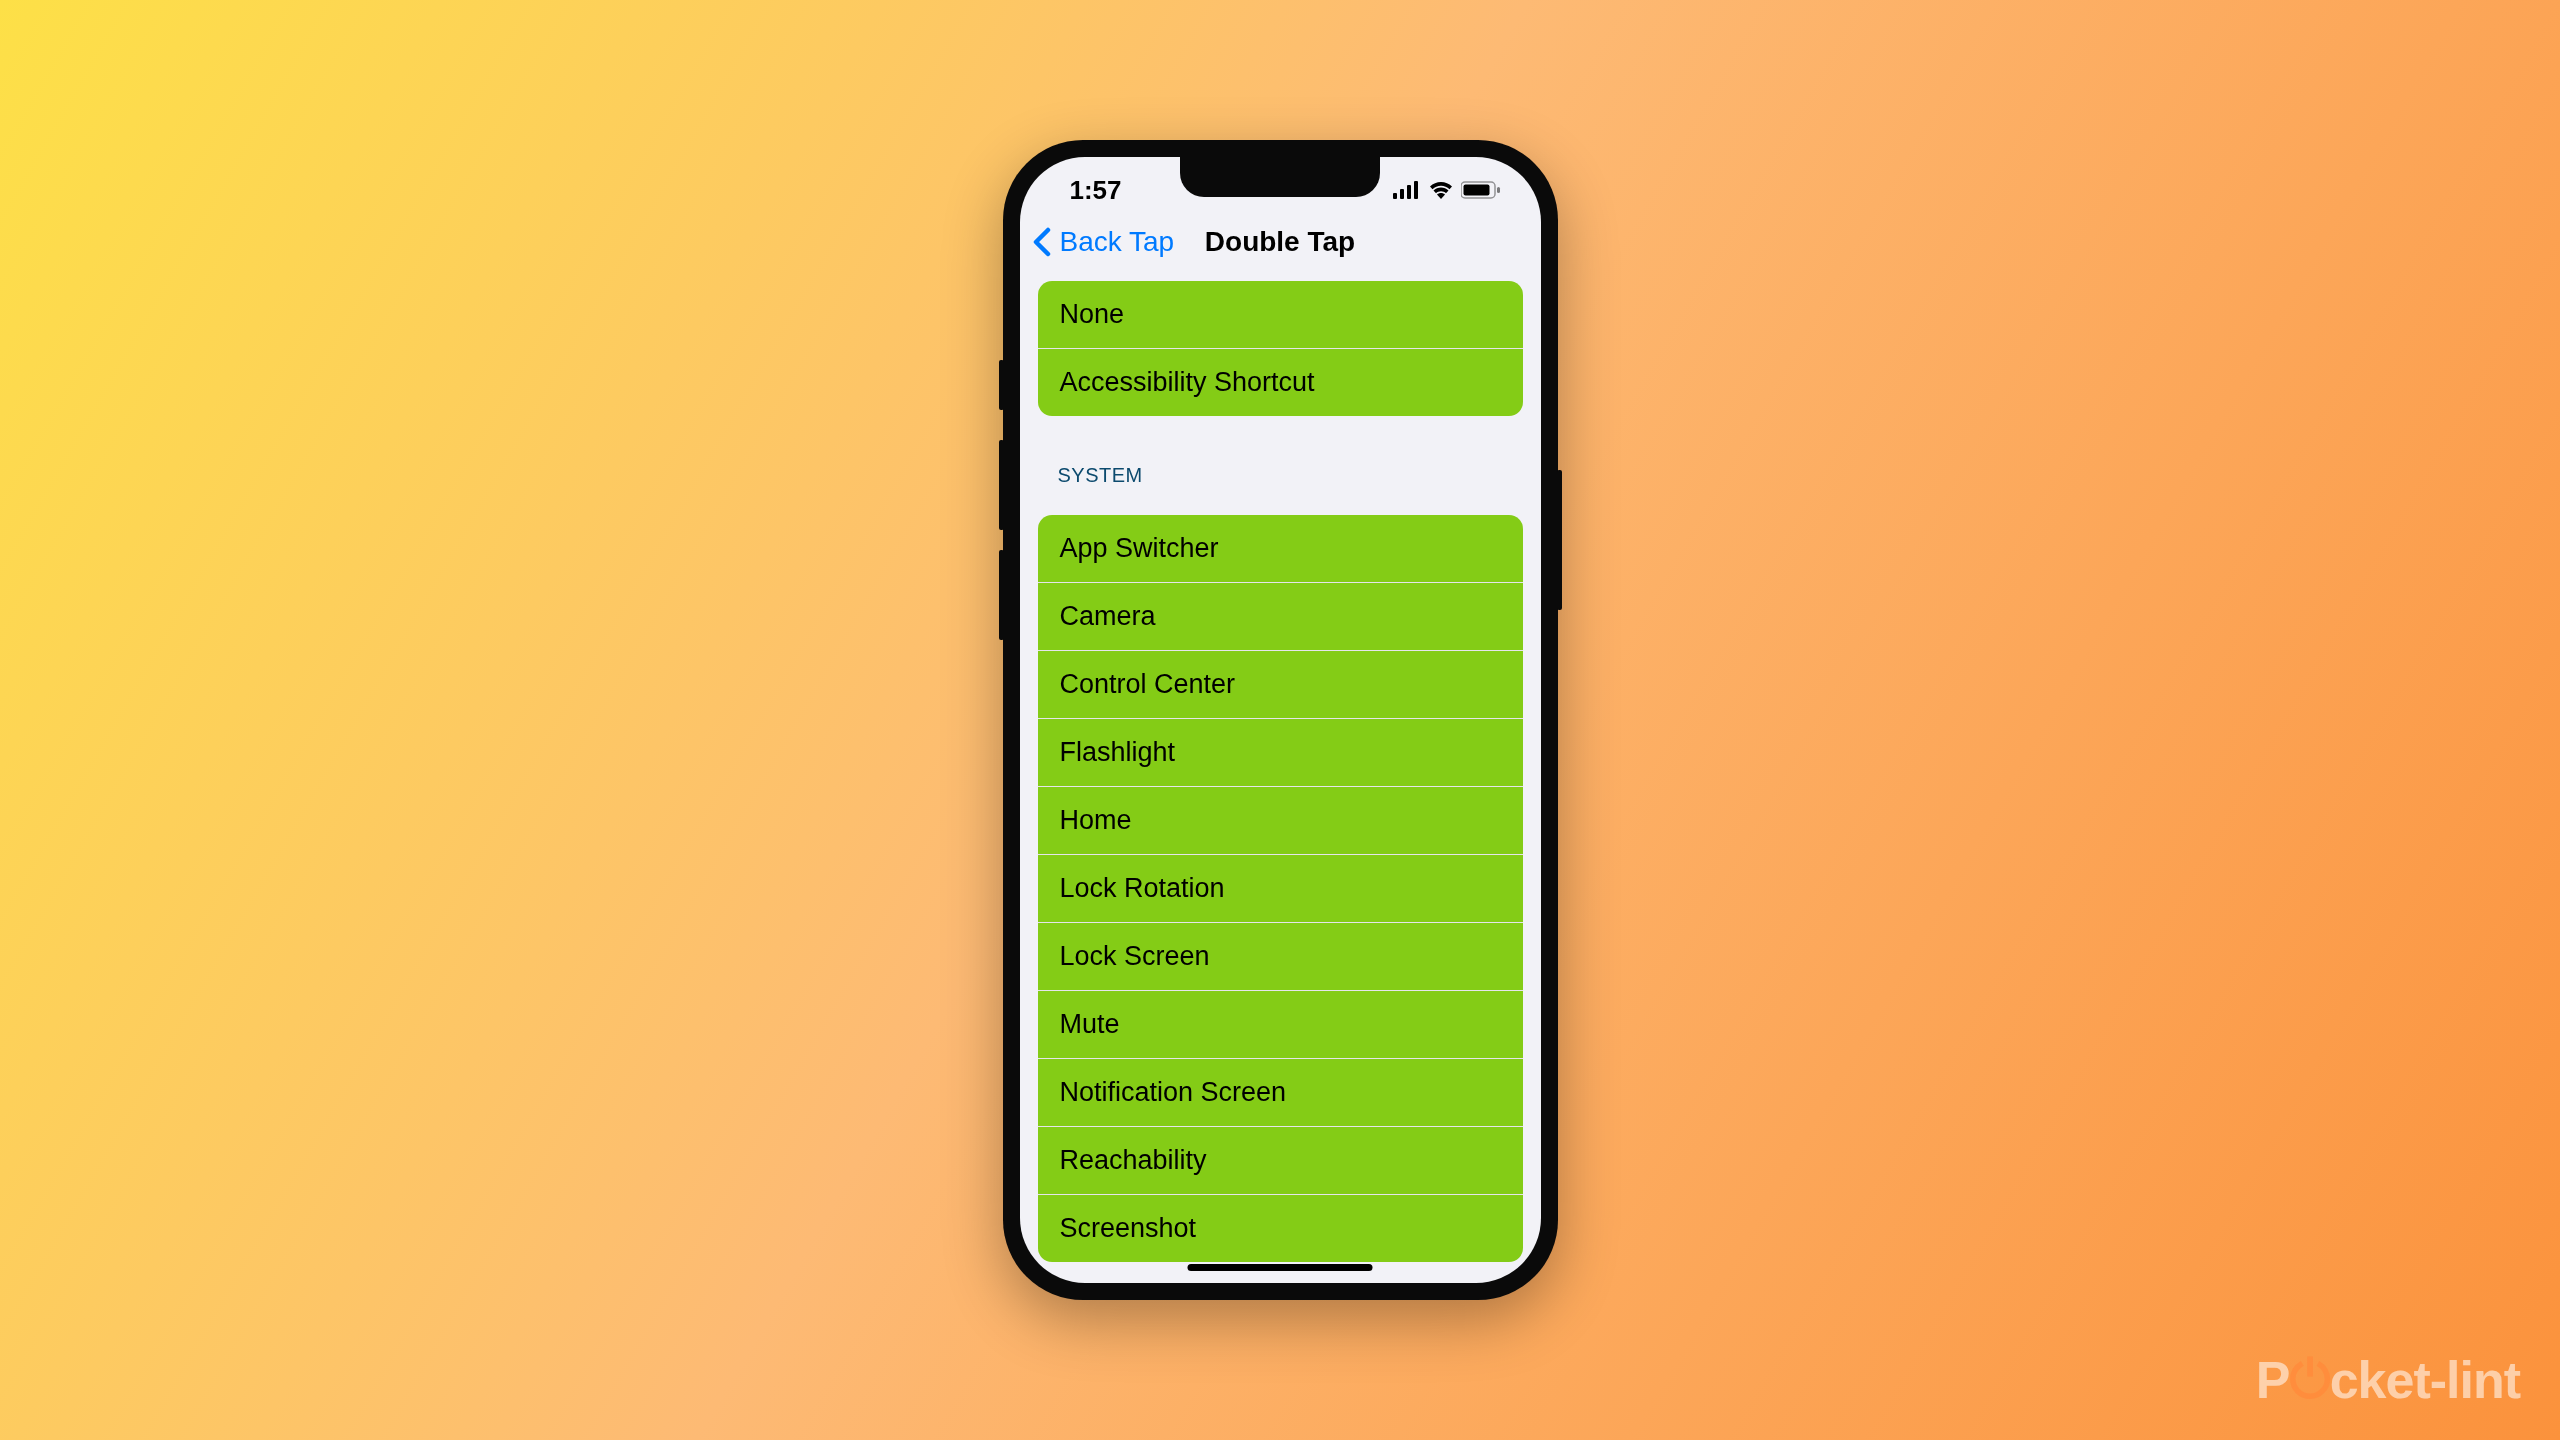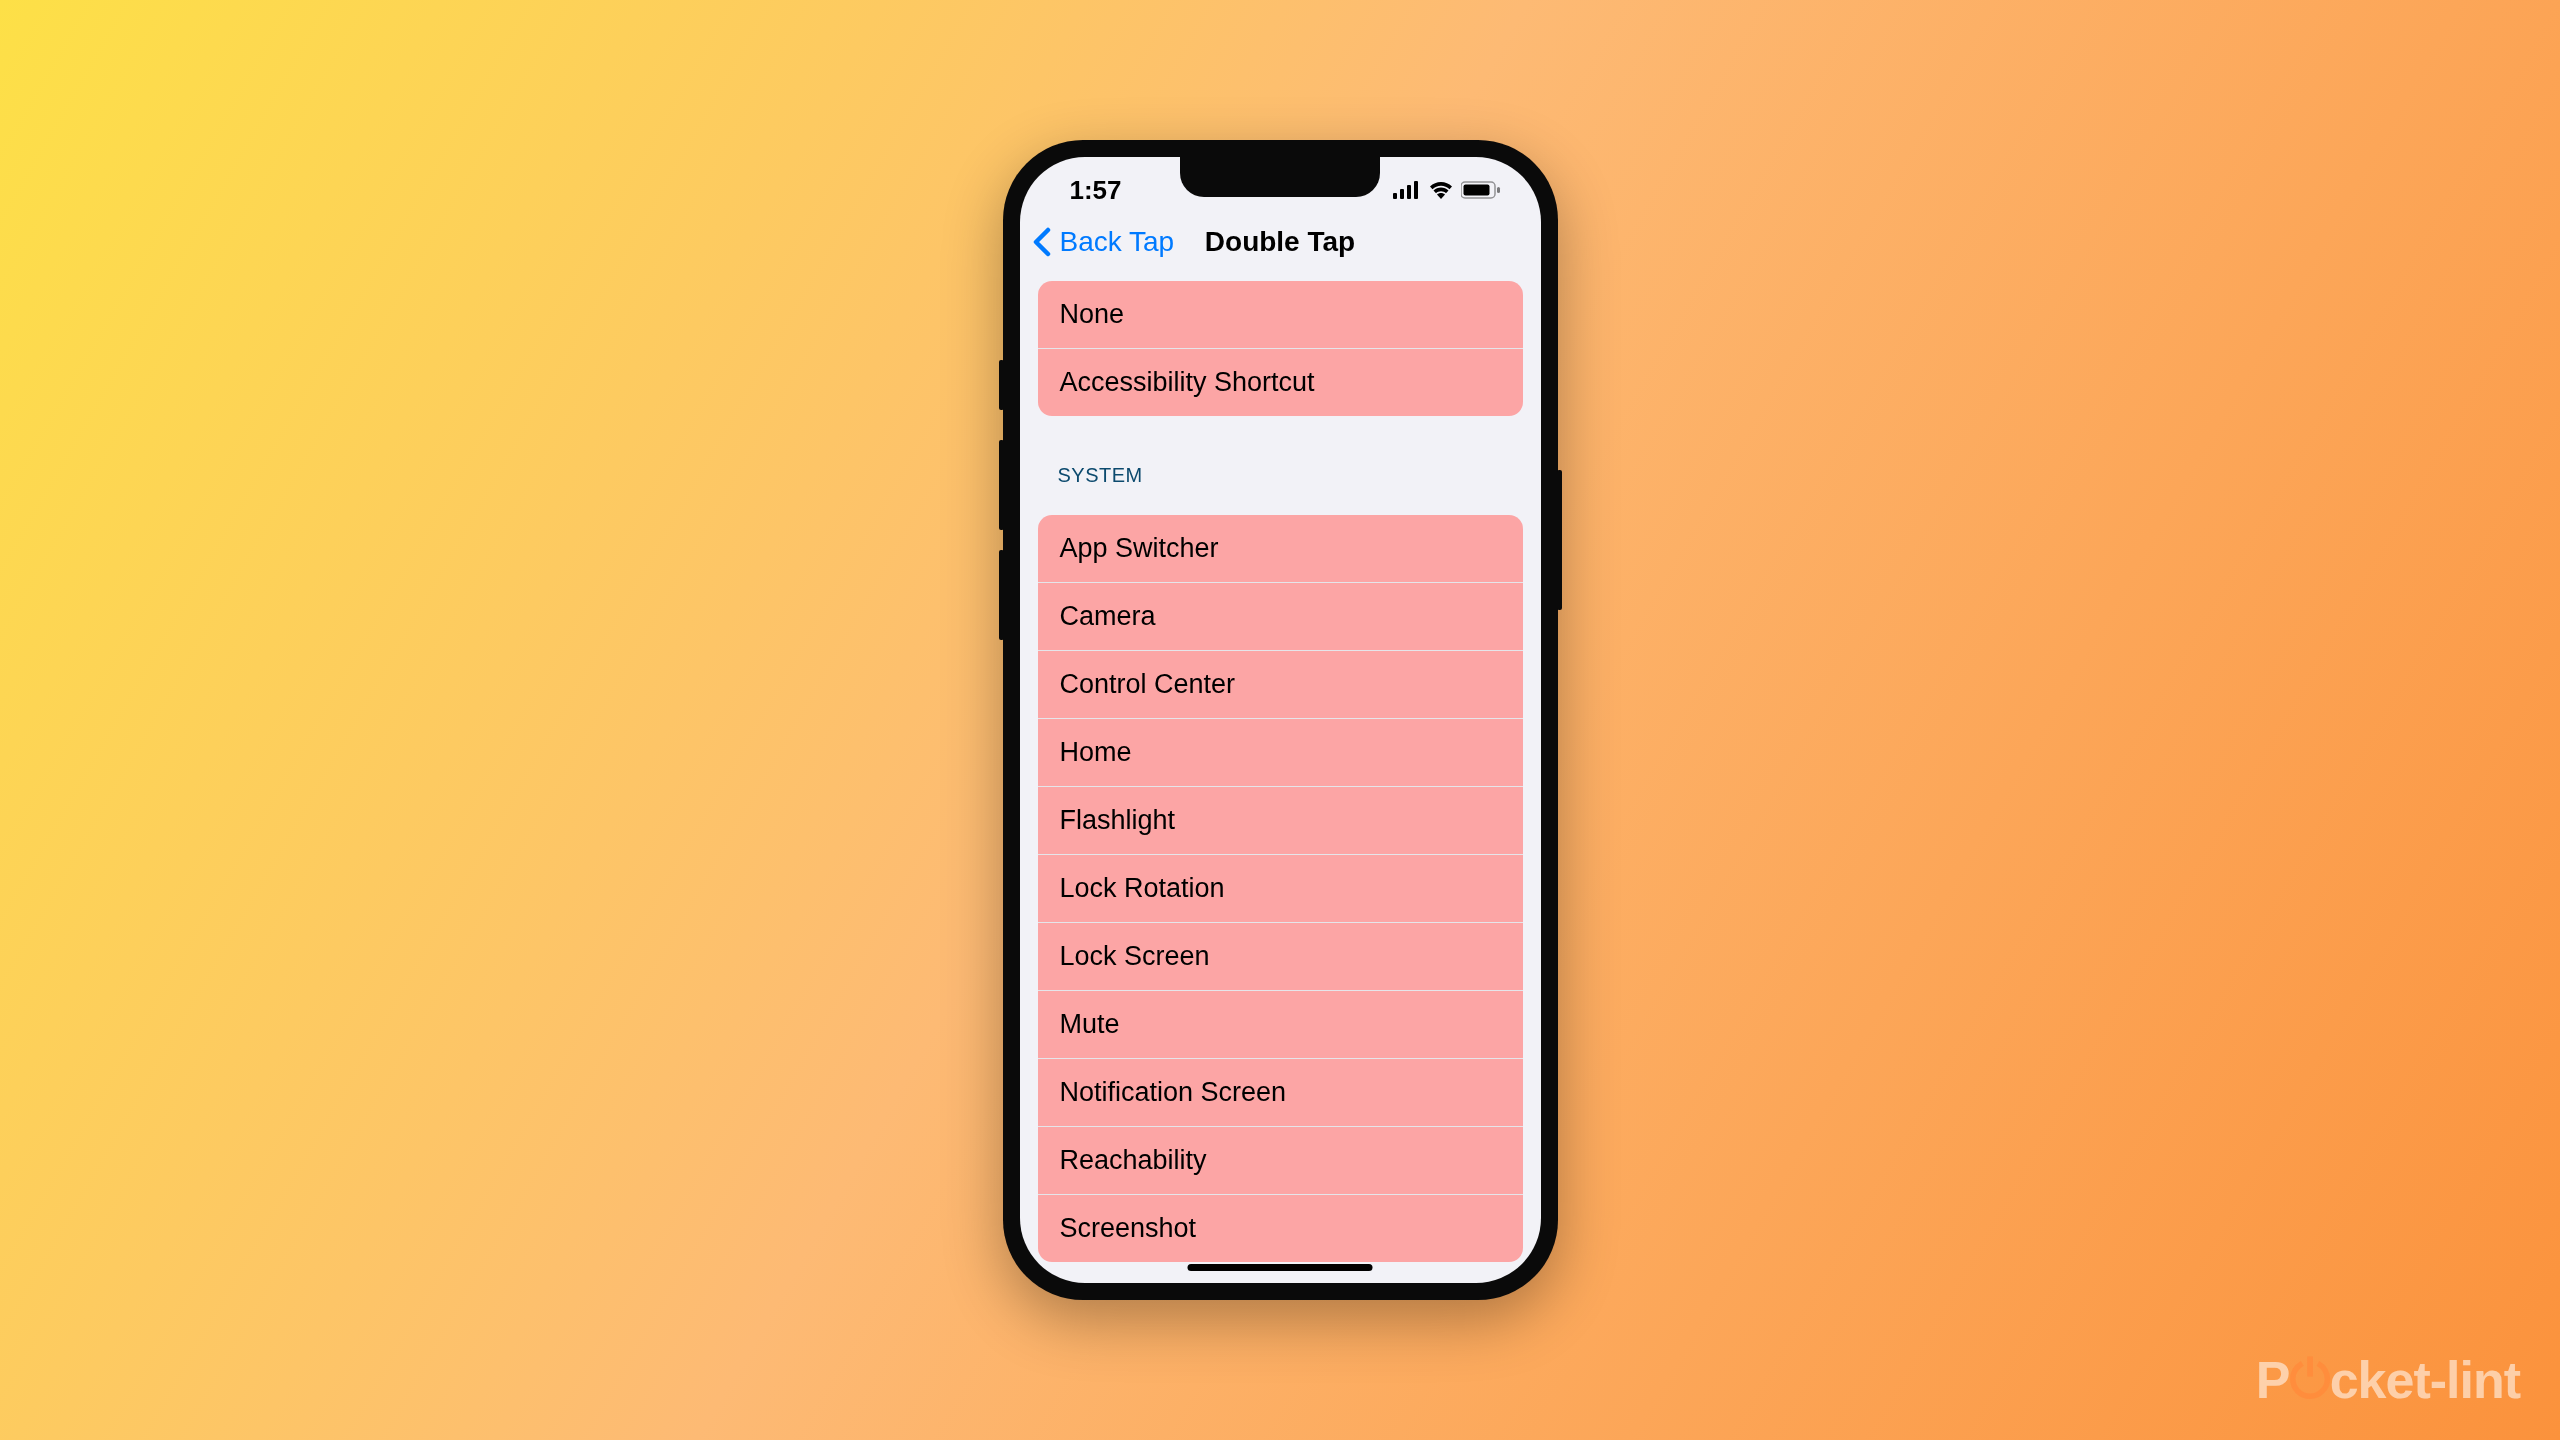--- a/index.html
+++ b/index.html
@@ -115,21 +115,21 @@
       transform: translateX(-50%);
     }
     
     .content {
       padding: 0 18px;
       height: calc(100% - 114px);
       overflow: hidden;
     }
     
     .list-group {
-      background: #fca5a5;
+      background: #84cc16;
       border-radius: 14px;
       overflow: hidden;
       margin-top: 28px;
     }
     
     .list-group.first {
       margin-top: 10px;
     }
     
     .section-header {
@@ -230,22 +230,22 @@
       <div class="list-group first">
         <div class="list-item">None</div>
         <div class="list-item">Accessibility Shortcut</div>
       </div>
 
       <div class="section-header">SYSTEM</div>
       <div class="list-group">
         <div class="list-item">App Switcher</div>
         <div class="list-item">Camera</div>
         <div class="list-item">Control Center</div>
+        <div class="list-item">Flashlight</div>
         <div class="list-item">Home</div>
-        <div class="list-item">Flashlight</div>
         <div class="list-item">Lock Rotation</div>
         <div class="list-item">Lock Screen</div>
         <div class="list-item">Mute</div>
         <div class="list-item">Notification Screen</div>
         <div class="list-item">Reachability</div>
         <div class="list-item">Screenshot</div>
       </div>
     </div>
 
     <div class="home-indicator"></div>

